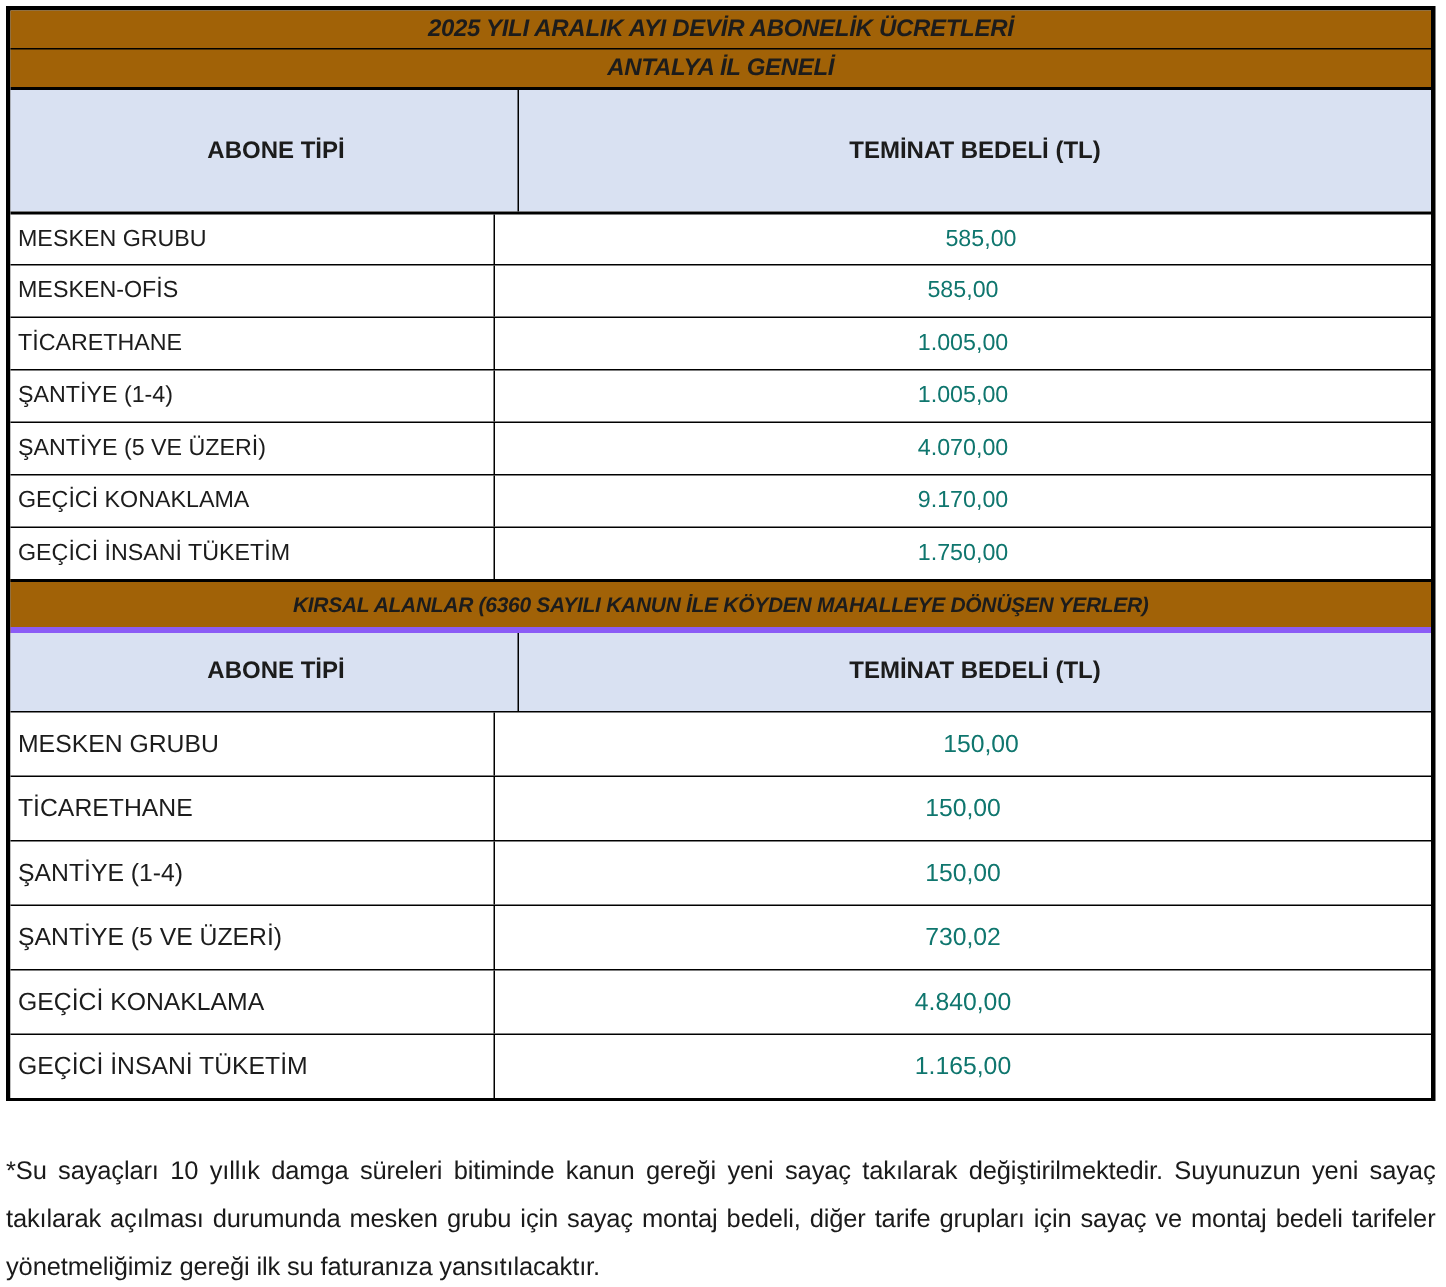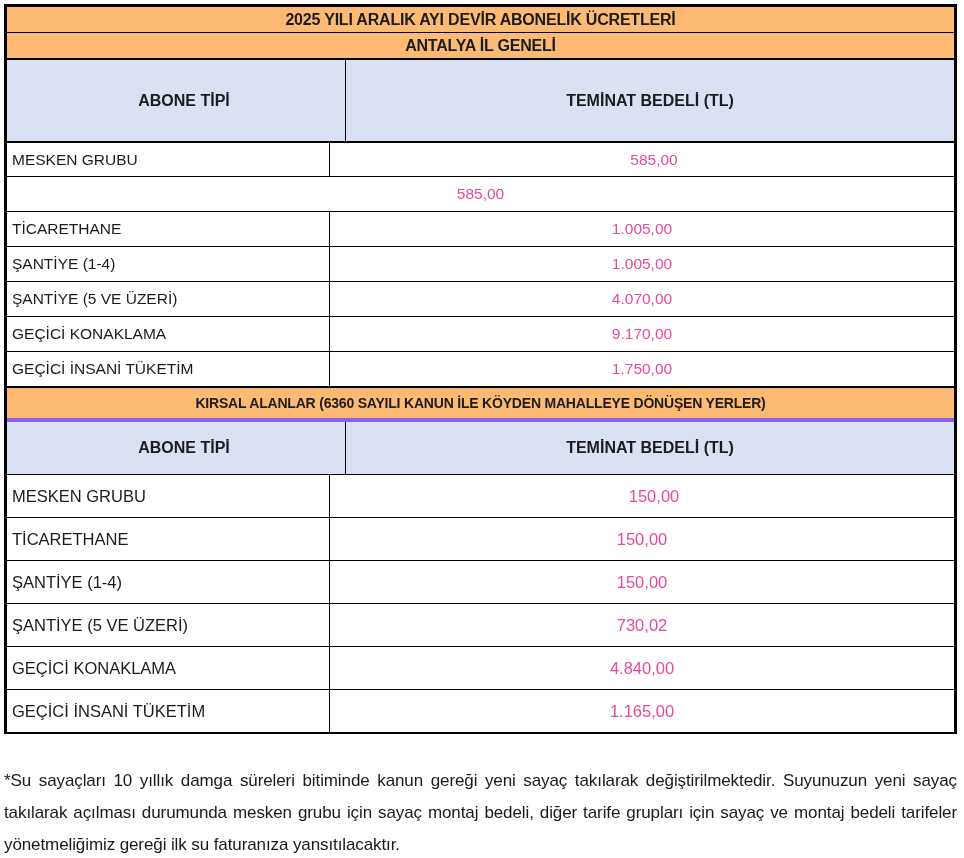--- a/index.html
+++ b/index.html
@@ -16,44 +16,45 @@
   .fee-table {
     border: 3px solid #000;
     border-bottom-width: 2px;
     width: 100%;
     background: #fff;
   }
 
   
   .band {
     display: flex; align-items: center; justify-content: center;
-    background: #fdba74;
+    background: #a16207;
     font-weight: bold;
     letter-spacing: -0.2px;
+    font-style: italic;
   }
   .band.title    { height: 25px; font-size: 16px; }
   .band.subtitle { height: 26px; font-size: 16px; border-top: 1px solid #000; }
   .band.section  { height: 36px; font-size: 14px; border-top: 2px solid #000; border-bottom: 4px solid #8b5cf6; }
 
   
   .trow { display: flex; background: #fff; }
   .hdr  { background: #D9E1F2; font-weight: bold; padding-left: 16px; }
   .hdr1 { height: 83px; border-top: 2px solid #000; }
   .hdr2 { height: 52px; }
   .c1 {
     width: 323px; flex: 0 0 323px;
     border-right: 1px solid #000;
     display: flex; align-items: center;
   }
   .c2 { flex: 1; display: flex; align-items: center; justify-content: center; }
   .hdr .c1 { justify-content: center; }
   .drow { border-top: 1px solid #000; font-size: 15.5px; }
   .drow.first { border-top: 2px solid #000; gap: 24px; }
   .drow .c1 { padding-left: 5px; }
-  .drow .c2 { color: #ec4899; }
+  .drow .c2 { color: #0f766e; }
   .s1 .drow { height: 35px; }
   .s2 .drow { height: 43px; font-size: 16.5px; }
   .s2 .drow.first { border-top: 1px solid #000; }
 
   
   .footnote {
     margin-top: 31px;
     width: 953px;
     font-size: 17px;
     line-height: 32px;
@@ -75,20 +76,21 @@
       <div class="trow hdr hdr1">
         <div class="c1">ABONE TİPİ</div>
         <div class="c2">TEMİNAT BEDELİ (TL)</div>
       </div>
 
       <div class="trow drow first">
         <div class="c1">MESKEN GRUBU</div>
         <div class="c2">585,00</div>
       </div>
       <div class="trow drow">
+        <div class="c1">MESKEN-OFİS</div>
         <div class="c2">585,00</div>
       </div>
       <div class="trow drow">
         <div class="c1">TİCARETHANE</div>
         <div class="c2">1.005,00</div>
       </div>
       <div class="trow drow">
         <div class="c1">ŞANTİYE (1-4)</div>
         <div class="c2">1.005,00</div>
       </div>

